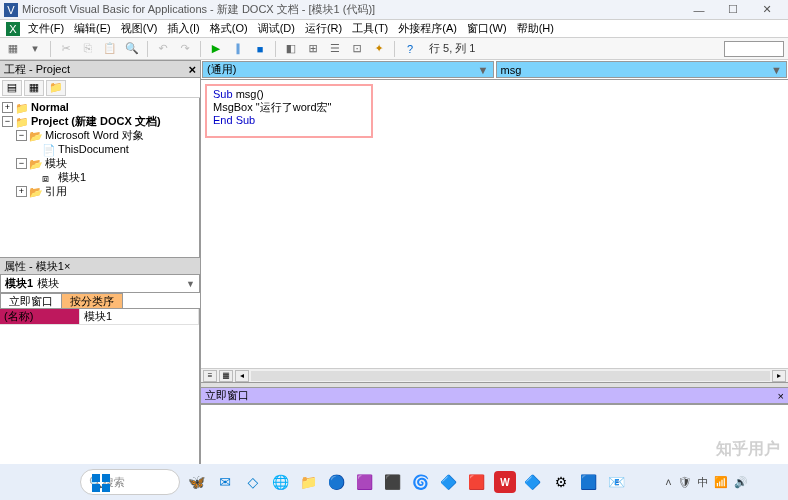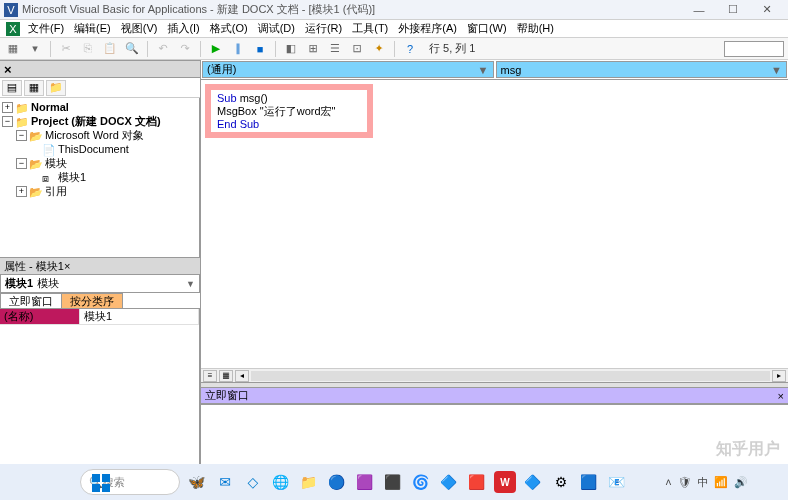--- a/index.html
+++ b/index.html
@@ -39,21 +39,21 @@
 .proplist{flex:1;background:#fff;border-right:1px solid #999;overflow:auto}
 .prow{display:flex;height:16px;border-bottom:1px solid #e0e0e0}
 .pcell{padding:0 4px;border-right:1px solid #e0e0e0;display:flex;align-items:center}
 .pcell.k{width:80px;background:#be185d}
 .pcell.v{flex:1}
 .right{flex:1;display:flex;flex-direction:column;border-left:1px solid #999}
 .codehdr{height:20px;display:flex;border-bottom:1px solid #999;background:#fff}
 .cbox{flex:1;border:1px solid #999;margin:1px;display:flex;align-items:center;padding:0 4px;background:#7dd3fc}
 .cbox .dd{margin-left:auto;color:#666}
 .code{flex:1;background:#fff;position:relative;overflow:hidden}
-.codeinner{border:6px solid #fca5a5;width:168px;height:54px;margin:4px 0 0 4px;padding:2px 6px;font-family:"SimSun",Consolas,monospace;font-size:12px;line-height:13px}
+.codeinner{border:2px solid #fca5a5;width:168px;height:54px;margin:4px 0 0 4px;padding:2px 6px;font-family:"SimSun",Consolas,monospace;font-size:12px;line-height:13px}
 .kw{color:#0000c8}
 .divider{height:6px;background:#e0e0e0;border-top:1px solid #999;border-bottom:1px solid #999}
 .immhdr{height:16px;background:#c4b5fd;display:flex;align-items:center;padding:0 4px;border-bottom:1px solid #999}
 .immhdr .t{flex:1}
 .imm{flex:0 0 60px;background:#fff;border-top:1px solid #999}
 .scroll{height:14px;background:#f0f0f0;border-top:1px solid #ccc;display:flex;align-items:center;padding:0 2px;gap:2px}
 .sbtn{width:14px;height:12px;border:1px solid #bbb;background:#eee;font-size:8px;text-align:center}
 .taskbar{position:absolute;bottom:0;left:0;right:0;height:36px;background:#e7eef9;display:flex;align-items:center;padding:0 40px 0 80px;gap:6px}
 .start{position:absolute;left:90px;bottom:6px;width:22px;height:22px}
 .searchbox{height:26px;width:100px;background:#fff;border-radius:13px;display:flex;align-items:center;padding:0 8px;border:1px solid #ccc}
@@ -124,20 +124,21 @@
   <span class="tsep"></span>
   <span class="tbtn" style="color:#06c">?</span>
   <span class="status">行 5, 列 1</span>
   <span style="flex:1"></span>
   <span style="width:60px;height:16px;border:1px solid #999;background:#fff"></span>
 </div>
 
 <div class="main">
   <div class="left">
     <div class="panehdr">
+      <span class="t">工程 - Project</span>
       <span class="x">×</span>
     </div>
     <div class="projtb">
       <span class="pbtn">▤</span>
       <span class="pbtn">▦</span>
       <span class="pbtn">📁</span>
     </div>
     <div class="tree">
       <div class="tn">
           <span class="ind" style="width:0"></span>

